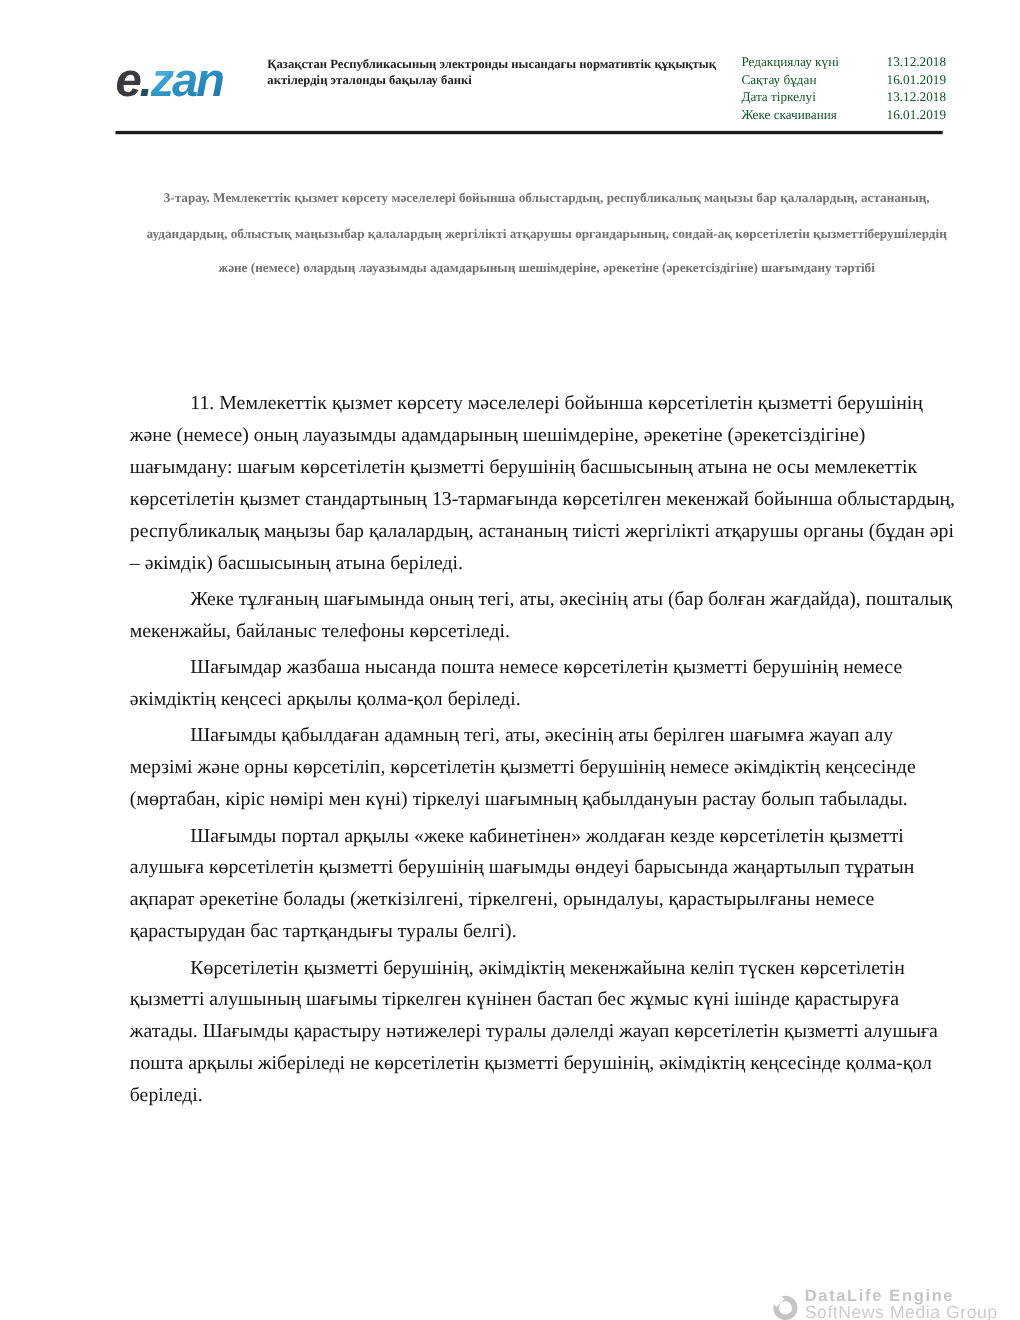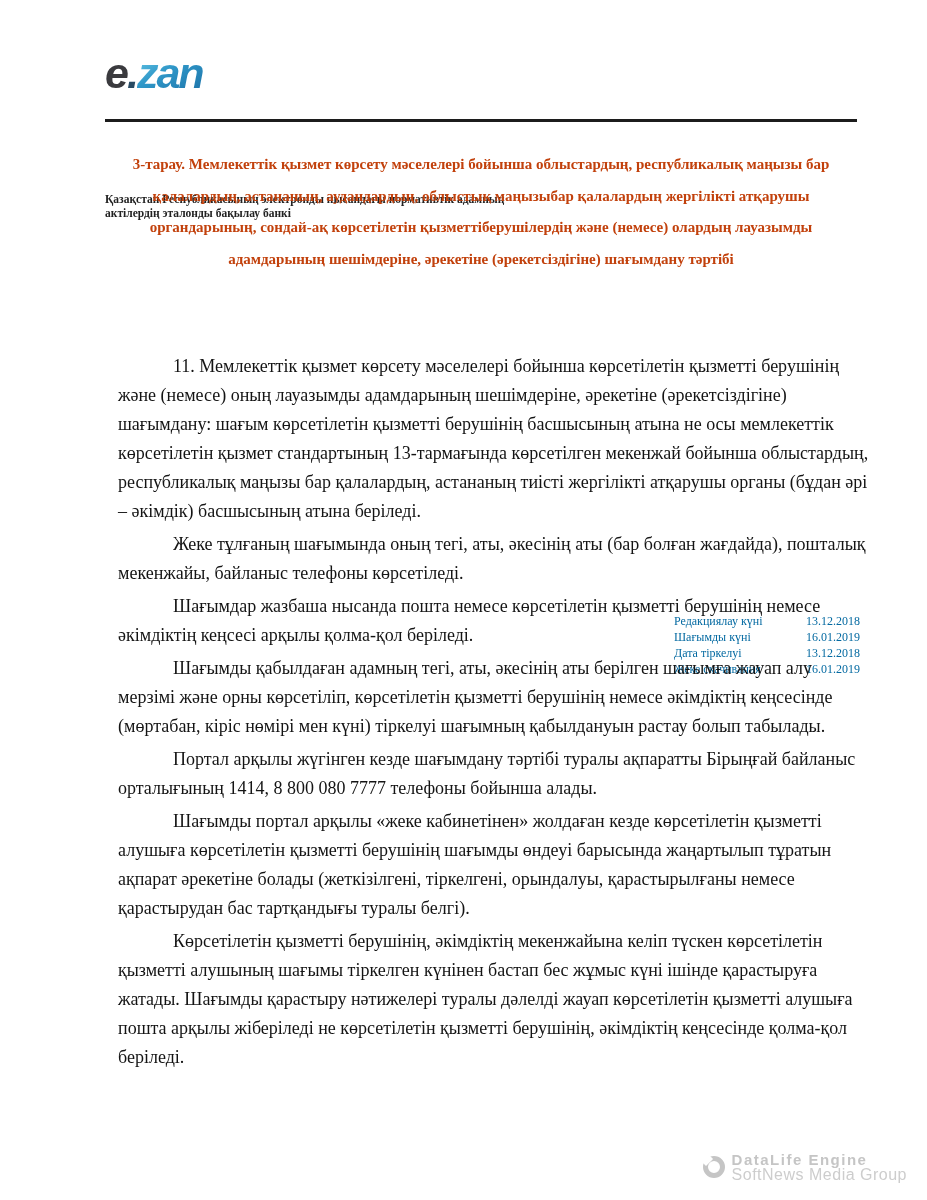--- a/index.html
+++ b/index.html
@@ -14,21 +14,20 @@
   }
 
   
   .header-row {
     position: absolute;
     left: 105px;
     top: 48px;
     width: 755px;
     display: flex;
     align-items: flex-start;
-    flex-direction: column;
   }
   .logo {
     width: 138px;
     flex: 0 0 138px;
     font-family: "Liberation Sans", sans-serif;
     font-style: italic;
     font-weight: bold;
     font-size: 43px;
     line-height: 46px;
     letter-spacing: -2px;
@@ -51,47 +50,47 @@
     line-height: 13.5px;
     padding-top: 5px;
     color: #222;
   }
   .dates {
     margin-left: auto;
     padding-top: 3px;
     font-size: 12px;
     line-height: 16px;
     border-collapse: collapse;
-    color: #0369a1;
+    color: #14532d;
   }
   .dates td { padding: 0; vertical-align: top; }
   .dates td.lbl { padding-right: 20px; min-width: 112px; }
   .dates td.val { white-space: nowrap; }
 
   .rule {
     position: absolute;
     left: 105px;
     top: 119px;
     width: 752px;
     height: 3px;
     background: #1c1c1c;
   }
 
   
   .title {
     position: absolute;
     left: 105px;
     top: 149px;
     width: 752px;
-    margin: 0;
+    margin: 16px;
     text-align: center;
-    font-size: 15px;
+    font-size: 12px;
     font-weight: bold;
     line-height: 31.5px;
-    color: #c2410c;
+    color: #737373;
   }
 
   
   .body {
     position: absolute;
     left: 118px;
     top: 352px;
     width: 752px;
     font-size: 18px;
     line-height: 29px;
@@ -100,23 +99,23 @@
   .body p {
     margin: 0 0 4px 0;
     text-indent: 55px;
     text-align: left;
   }
 
   
   .watermark {
     position: absolute;
     right: 20px;
-    bottom: 19px;
+    bottom: 0;
     display: flex;
-    align-items: center;
+    align-items: flex-end;
     gap: 7px;
     font-family: "Liberation Sans", sans-serif;
     color: #c5c5c5;
     user-select: none;
   }
   .wm-icon {
     width: 22px;
     height: 22px;
     border: 5px solid #c5c5c5;
     border-radius: 50%;
@@ -151,30 +150,30 @@
 </head>
 <body>
 
 <div class="page">
 
   <header class="header-row">
     <div class="logo">
       <span class="logo-e">e</span><span class="logo-dot">.</span><span class="logo-zan">zan</span>
     </div>
     <div class="org">
-      <div>Қазақстан Республикасының электронды нысандағы нормативтік адамның актілердің эталонды бақылау банкі</div>
+      <div>Қазақстан Республикасының электронды нысандағы нормативтік құқықтық актілердің эталонды бақылау банкі</div>
     </div>
     <table class="dates">
       <tbody>
         <tr>
           <td class="lbl">Редакциялау күні</td>
           <td class="val">13.12.2018</td>
         </tr>
         <tr>
-          <td class="lbl">Шағымды күні</td>
+          <td class="lbl">Сақтау бұдан</td>
           <td class="val">16.01.2019</td>
         </tr>
         <tr>
           <td class="lbl">Дата тіркелуі</td>
           <td class="val">13.12.2018</td>
         </tr>
         <tr>
           <td class="lbl">Жеке скачивания</td>
           <td class="val">16.01.2019</td>
         </tr>
@@ -184,21 +183,20 @@
 
   <div class="rule"></div>
 
   <h1 class="title">3-тарау. Мемлекеттік қызмет көрсету мәселелері бойынша облыстардың, республикалық маңызы бар қалалардың, астананың, аудандардың, облыстық маңызыбар қалалардың жергілікті атқарушы органдарының, сондай-ақ көрсетілетін қызметтіберушілердің және (немесе) олардың лауазымды адамдарының шешімдеріне, әрекетіне (әрекетсіздігіне) шағымдану тәртібі</h1>
 
   <main class="body">
     <p>11. Мемлекеттік қызмет көрсету мәселелері бойынша көрсетілетін қызметті берушінің және (немесе) оның лауазымды адамдарының шешімдеріне, әрекетіне (әрекетсіздігіне) шағымдану: шағым көрсетілетін қызметті берушінің басшысының атына не осы мемлекеттік көрсетілетін қызмет стандартының 13-тармағында көрсетілген мекенжай бойынша облыстардың, республикалық маңызы бар қалалардың, астананың тиісті жергілікті атқарушы органы (бұдан әрі – әкімдік) басшысының атына беріледі.</p>
     <p>Жеке тұлғаның шағымында оның тегі, аты, әкесінің аты (бар болған жағдайда), пошталық мекенжайы, байланыс телефоны көрсетіледі.</p>
     <p>Шағымдар жазбаша нысанда пошта немесе көрсетілетін қызметті берушінің немесе әкімдіктің кеңсесі арқылы қолма-қол беріледі.</p>
     <p>Шағымды қабылдаған адамның тегі, аты, әкесінің аты берілген шағымға жауап алу мерзімі және орны көрсетіліп, көрсетілетін қызметті берушінің немесе әкімдіктің кеңсесінде (мөртабан, кіріс нөмірі мен күні) тіркелуі шағымның қабылдануын растау болып табылады.</p>
-    <p>Портал арқылы жүгінген кезде шағымдану тәртібі туралы ақпаратты Бірыңғай байланыс орталығының 1414, 8 800 080 7777 телефоны бойынша алады.</p>
     <p>Шағымды портал арқылы «жеке кабинетінен» жолдаған кезде көрсетілетін қызметті алушыға көрсетілетін қызметті берушінің шағымды өндеуі барысында жаңартылып тұратын ақпарат әрекетіне болады (жеткізілгені, тіркелгені, орындалуы, қарастырылғаны немесе қарастырудан бас тартқандығы туралы белгі).</p>
     <p>Көрсетілетін қызметті берушінің, әкімдіктің мекенжайына келіп түскен көрсетілетін қызметті алушының шағымы тіркелген күнінен бастап бес жұмыс күні ішінде қарастыруға жатады. Шағымды қарастыру нәтижелері туралы дәлелді жауап көрсетілетін қызметті алушыға пошта арқылы жіберіледі не көрсетілетін қызметті берушінің, әкімдіктің кеңсесінде қолма-қол беріледі.</p>
   </main>
 
   <footer class="watermark">
     <div class="wm-icon"></div>
     <div class="wm-text">
       <span class="wm-title">DataLife Engine</span>
       <span class="wm-sub">SoftNews Media Group</span>
     </div>

